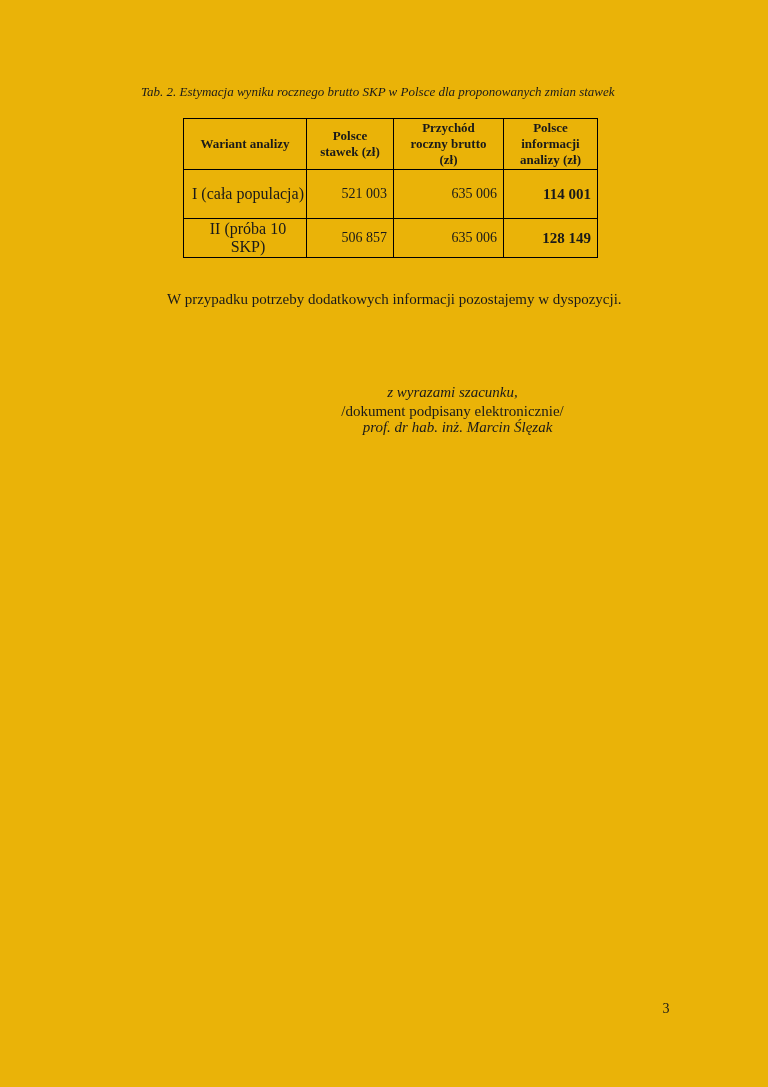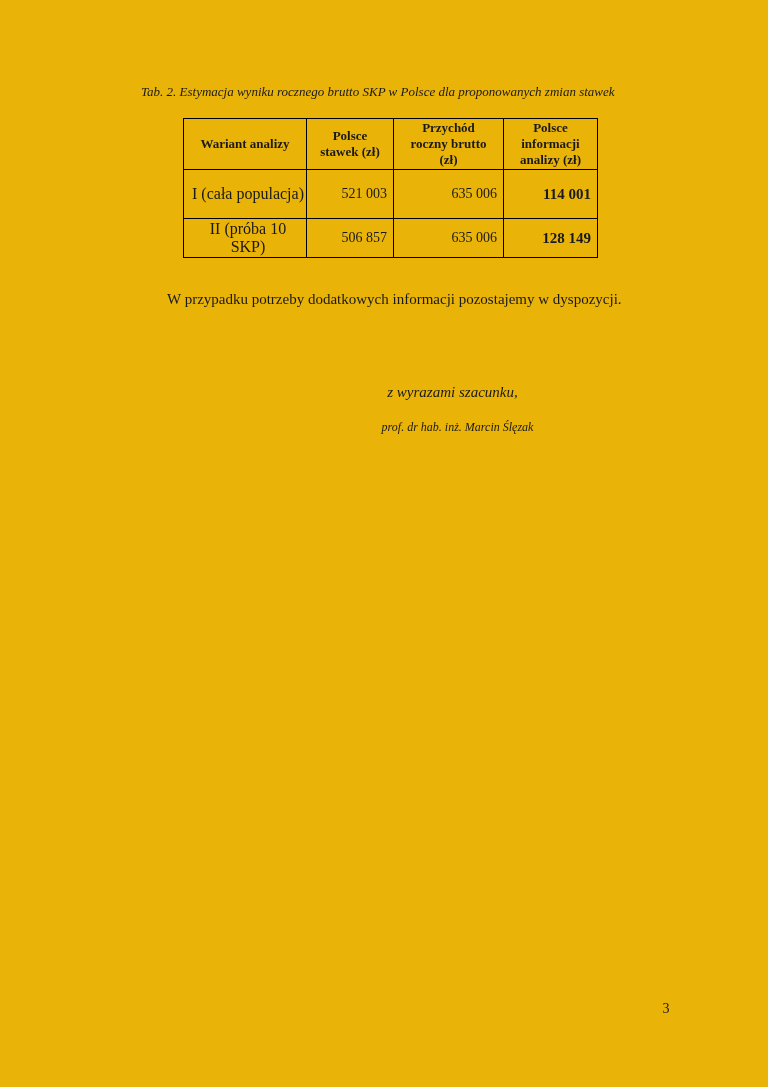--- a/index.html
+++ b/index.html
@@ -82,21 +82,21 @@
     font-size: 15px;
     line-height: 19px;
   }
   .sign-block p { margin: 0; }
   .name-block {
     position: absolute;
     left: 240px;
     top: 418px;
     width: 435px;
     text-align: center;
-    font-size: 12px;
+    font-size: 15px;
     line-height: 18px;
     font-style: italic;
   }
   .name-block p { margin: 0; }
   .italic { font-style: italic; }
   .page-number {
     position: absolute;
     left: 656px;
     top: 1001px;
     width: 20px;
@@ -152,20 +152,21 @@
         <td class="cell-num">635 006</td>
         <td class="cell-num cell-result">128 149</td>
       </tr>
     </tbody>
   </table>
 
   <p class="body-text">W przypadku potrzeby dodatkowych informacji pozostajemy w dyspozycji.</p>
 
   <div class="sign-block">
     <p class="italic">z wyrazami szacunku,</p>
+    <p>/dokument podpisany elektronicznie/</p>
   </div>
 
   <div class="name-block">
     <p>prof. dr hab. inż. Marcin Ślęzak</p>
   </div>
 
   <div class="page-number">3</div>
 
 </div>
 

